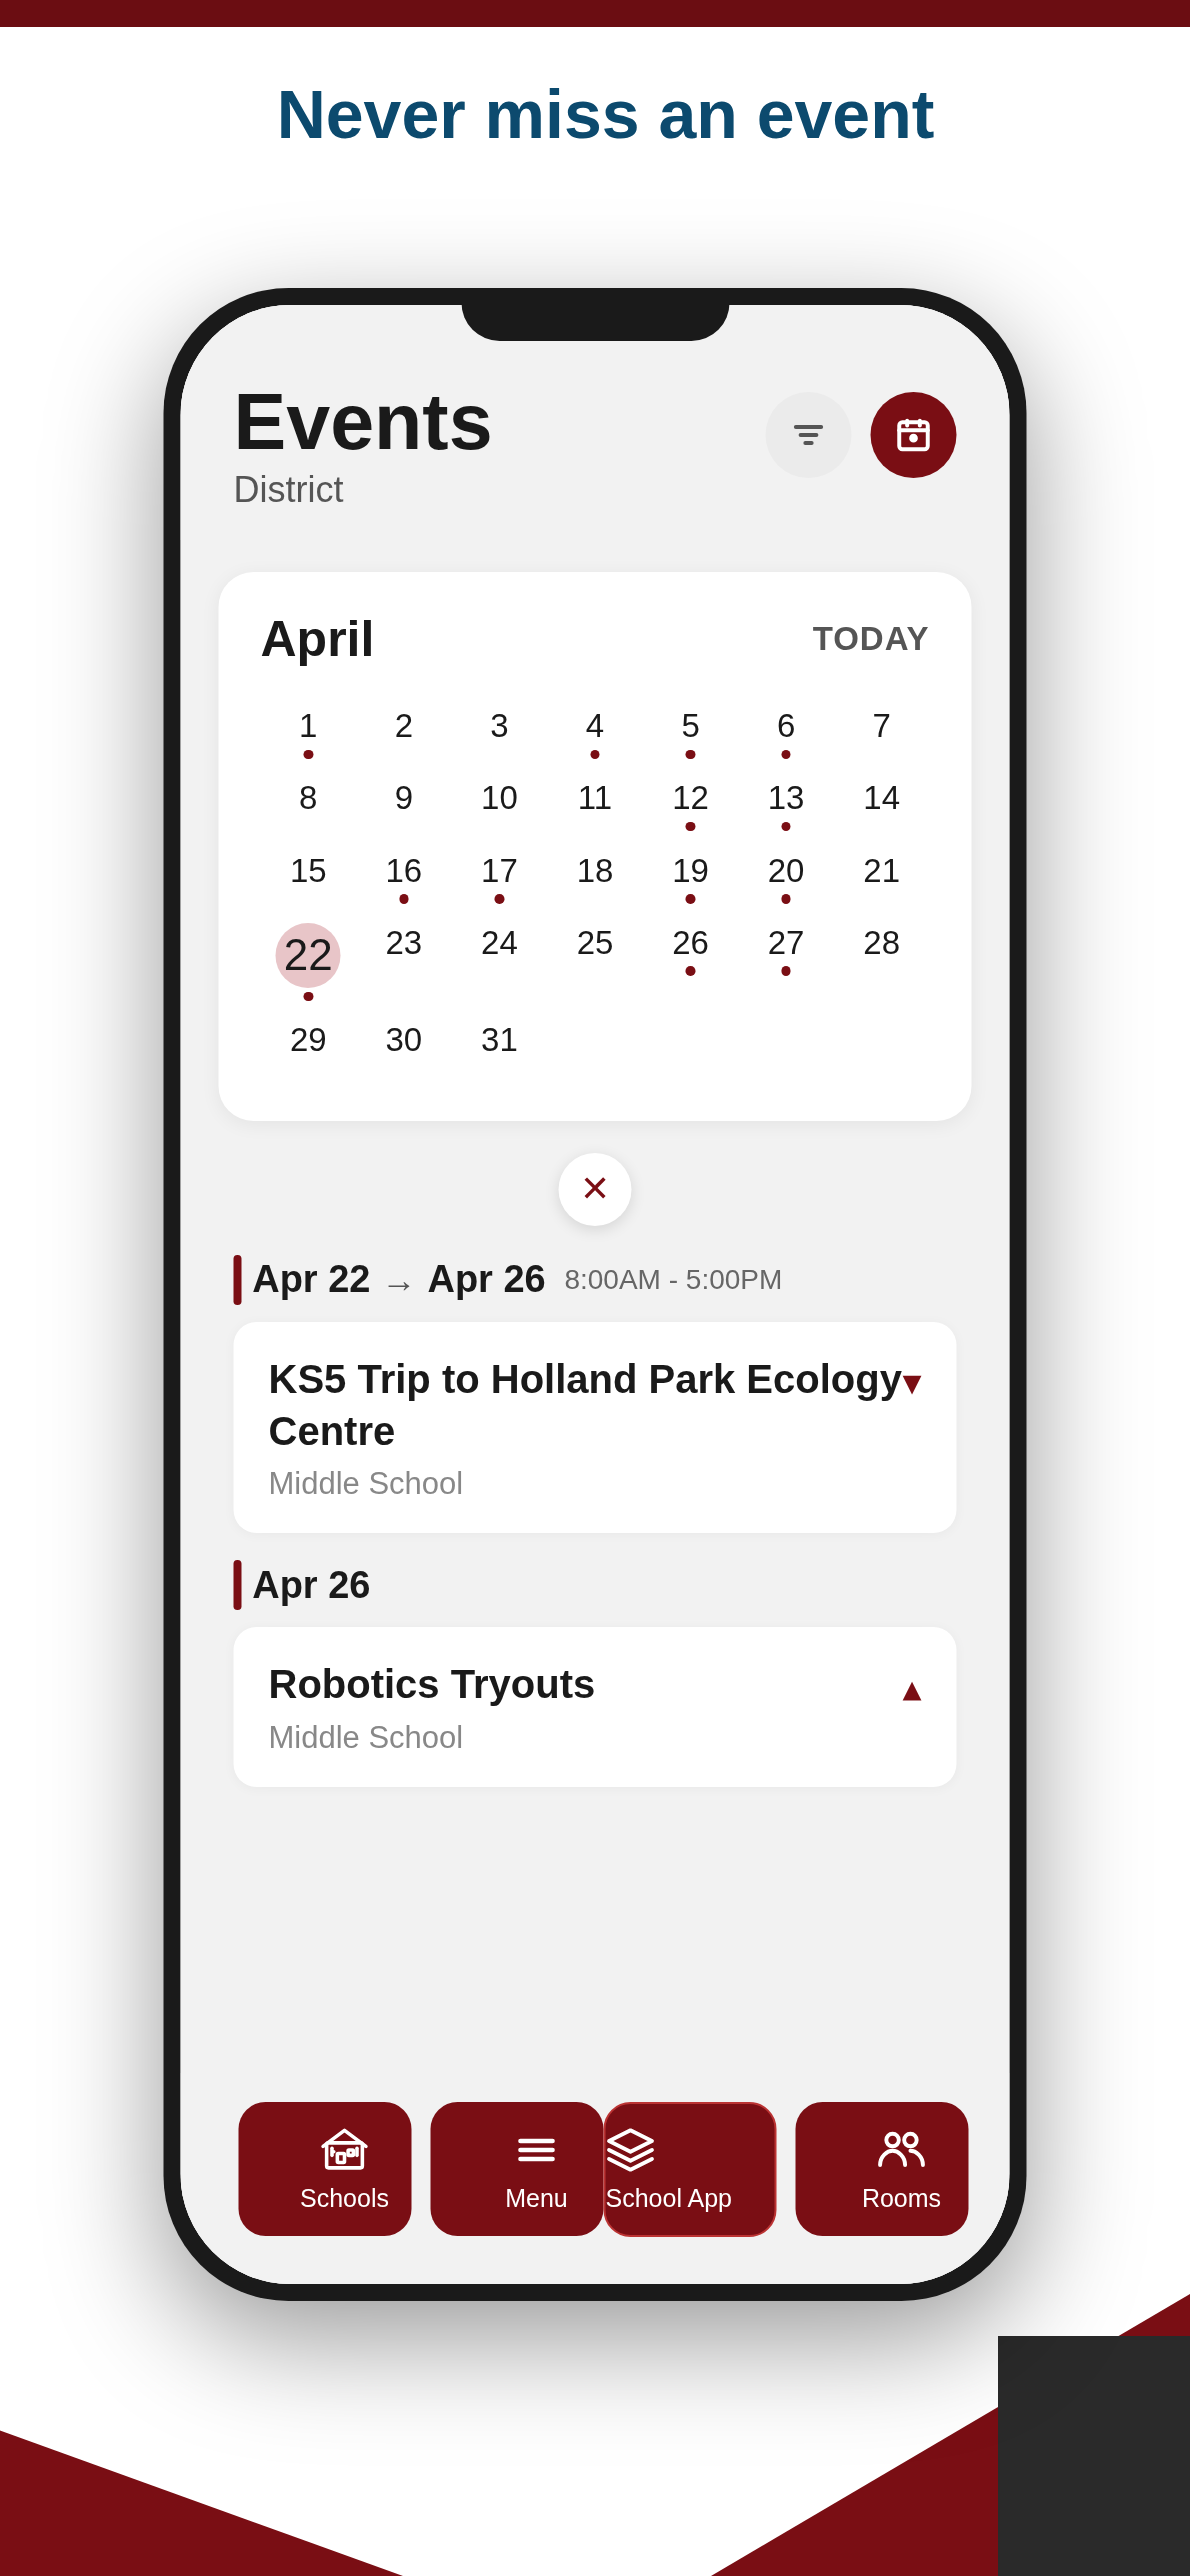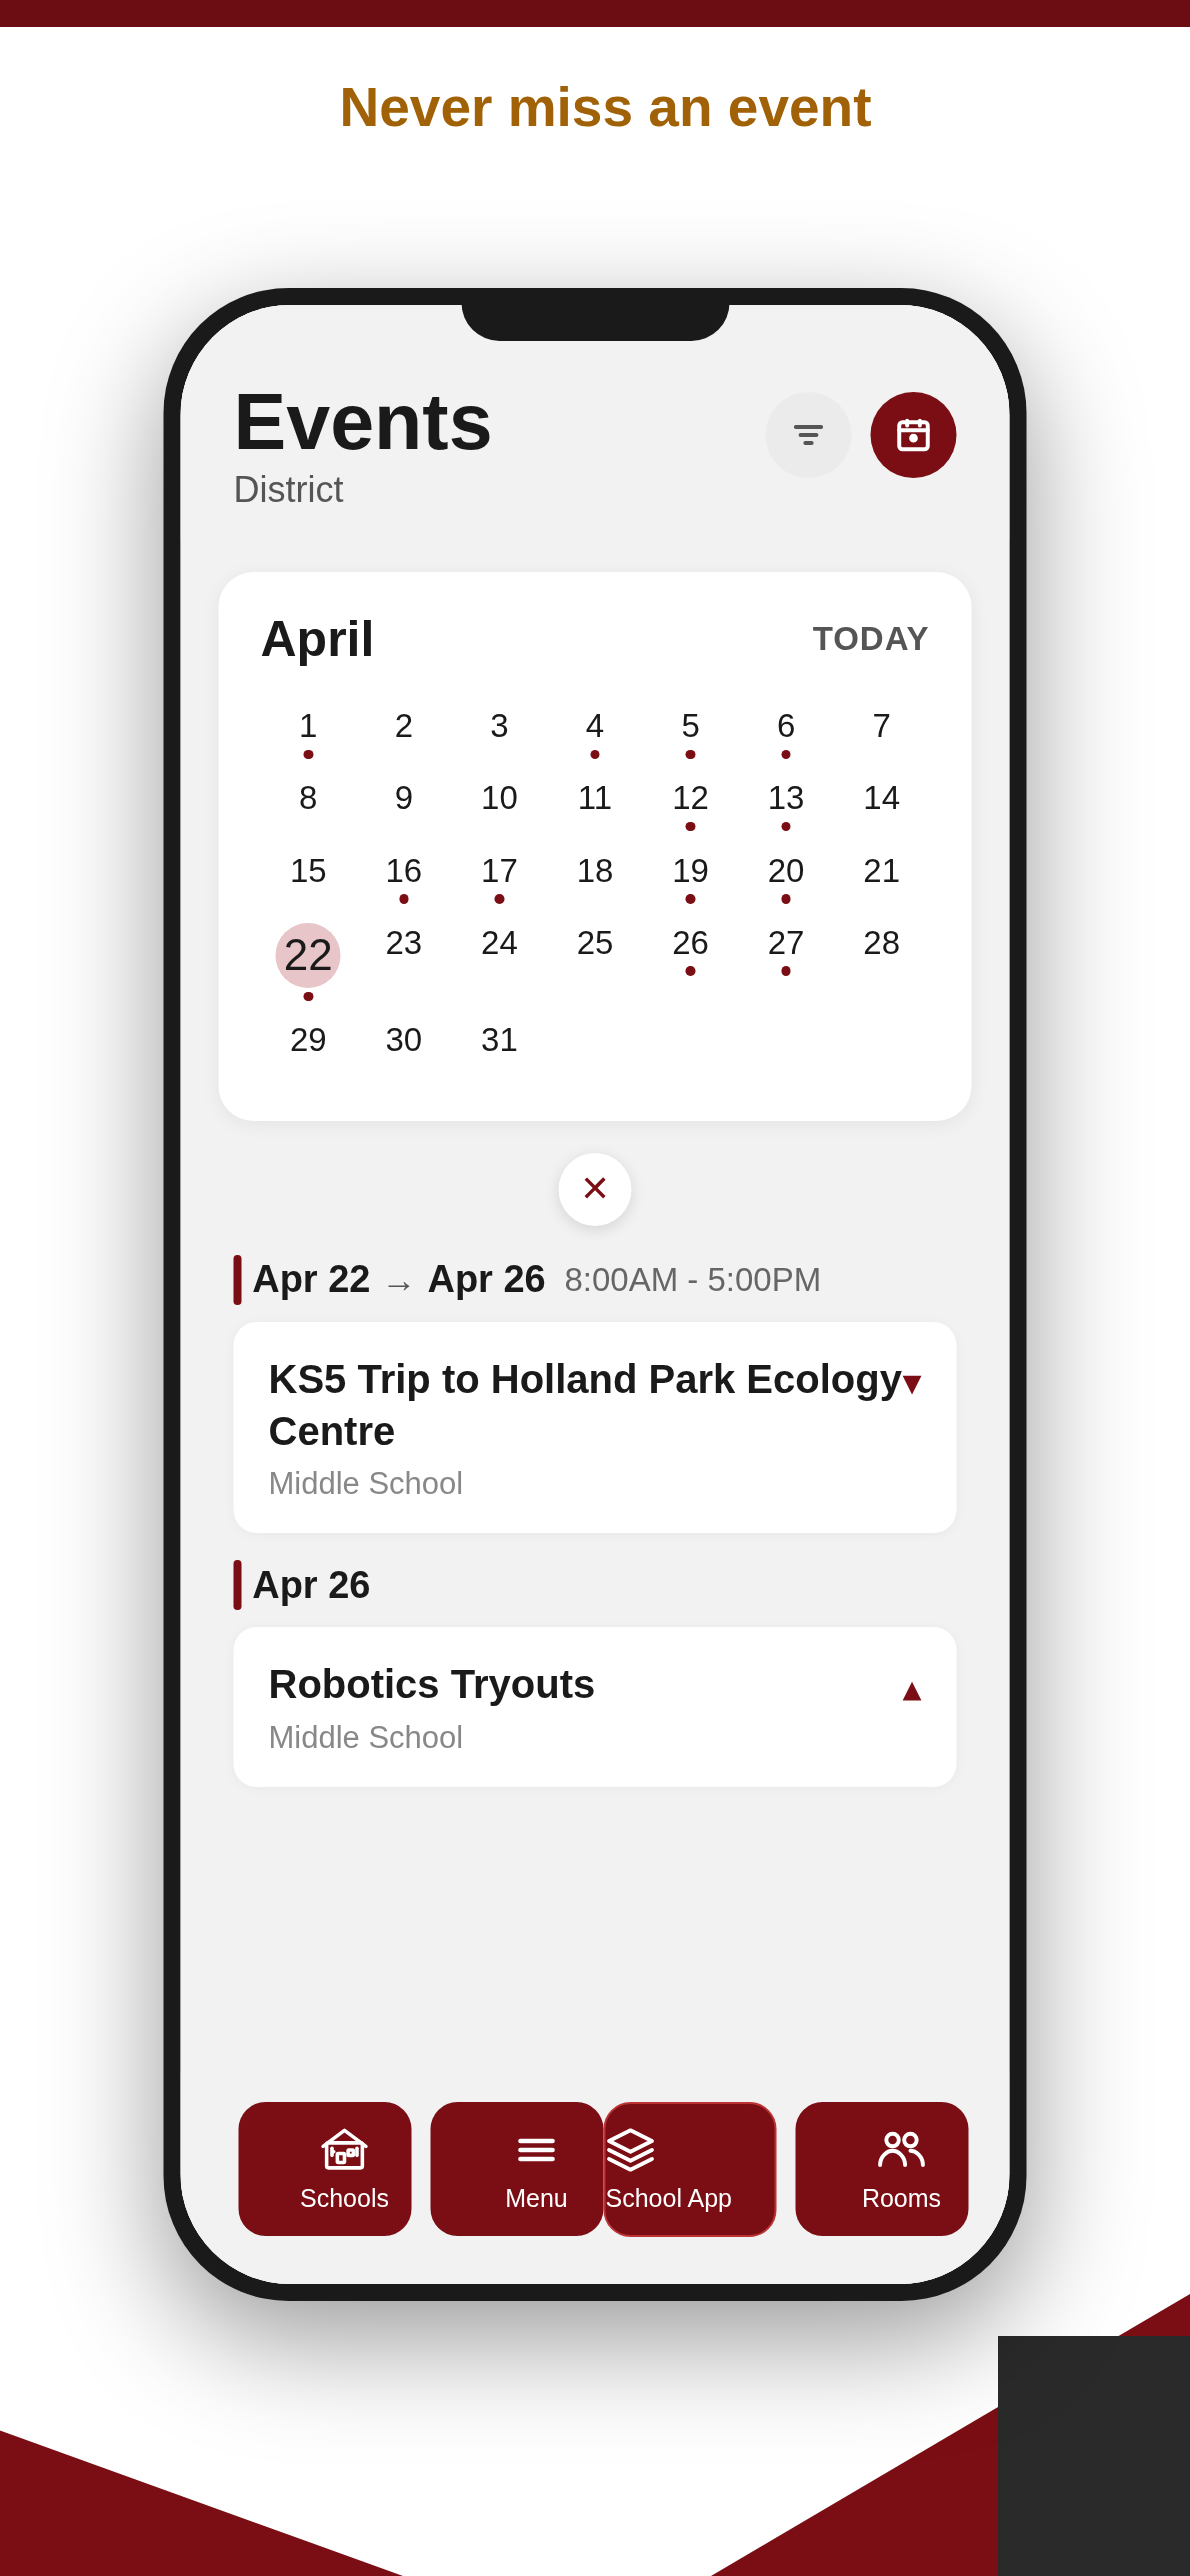--- a/index.html
+++ b/index.html
@@ -48,23 +48,23 @@
       height: 240px;
       background: #2a2a2a;
     }
 
     
     .headline {
       position: absolute;
       top: 77px;
       left: 0; right: 0;
       text-align: center;
-      font-size: 55px;
+      font-size: 68px;
       font-weight: 900;
-      color: #a16207;
+      color: #0c4a6e;
       line-height: 1.1;
       padding: 0 58px;
       margin-left: 21px;
     }
 
     
     .phone-mockup {
       position: absolute;
       top: 288px;
       left: 50%;
@@ -295,21 +295,21 @@
       font-weight: 700;
       color: #1a1a1a;
     }
 
     .event-date-arrow {
       font-size: 35px;
       color: #555;
     }
 
     .event-time-text {
-      font-size: 33px;
+      font-size: 28px;
       color: #666;
       margin-left: 7.7px;
     }
 
     .event-item {
       background: #ffffff;
       border-radius: 23px;
       padding: 31px 35px;
       margin-bottom: 27px;
       display: flex;

